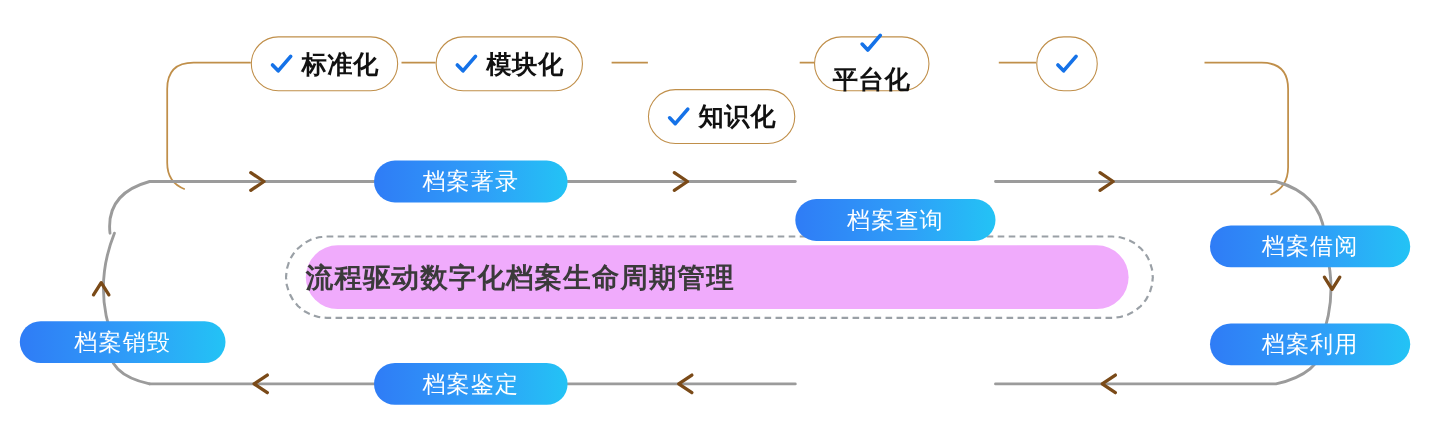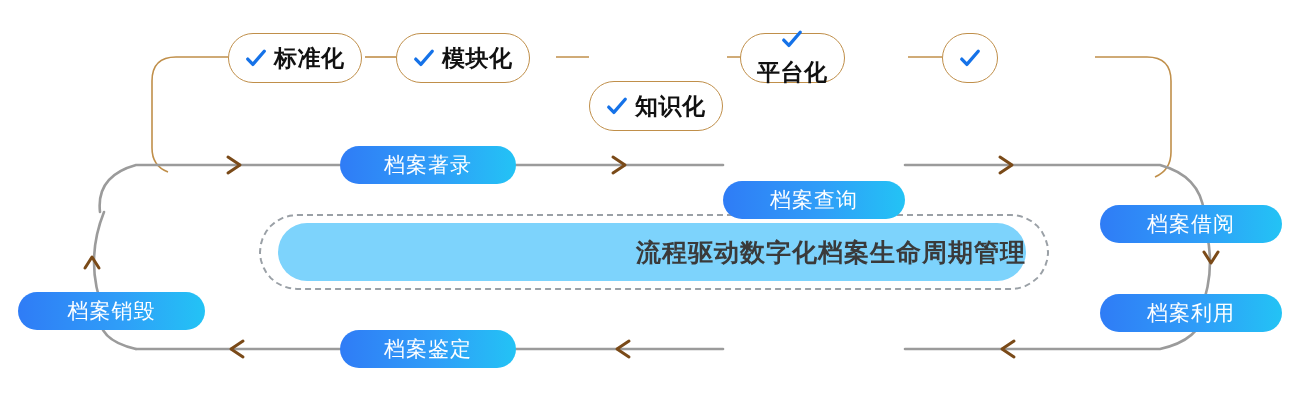--- a/index.html
+++ b/index.html
@@ -87,24 +87,24 @@
     z-index: 2;
   }
   .center-fill {
     position: absolute;
     left: 278px;
     top: 223px;
     width: 748px;
     height: 58px;
     box-sizing: border-box;
     border-radius: 29px;
-    background: #7dd3fc;
+    background: #f0abfc;
     display: flex;
     align-items: center;
-    justify-content: flex-end;
+    justify-content: flex-start;
     z-index: 3;
   }
   .center-fill .ctitle {
     font-size: 25px;
     font-weight: 700;
     color: #3a3a3a;
     letter-spacing: 1px;
     white-space: nowrap;
   }
 </style>

